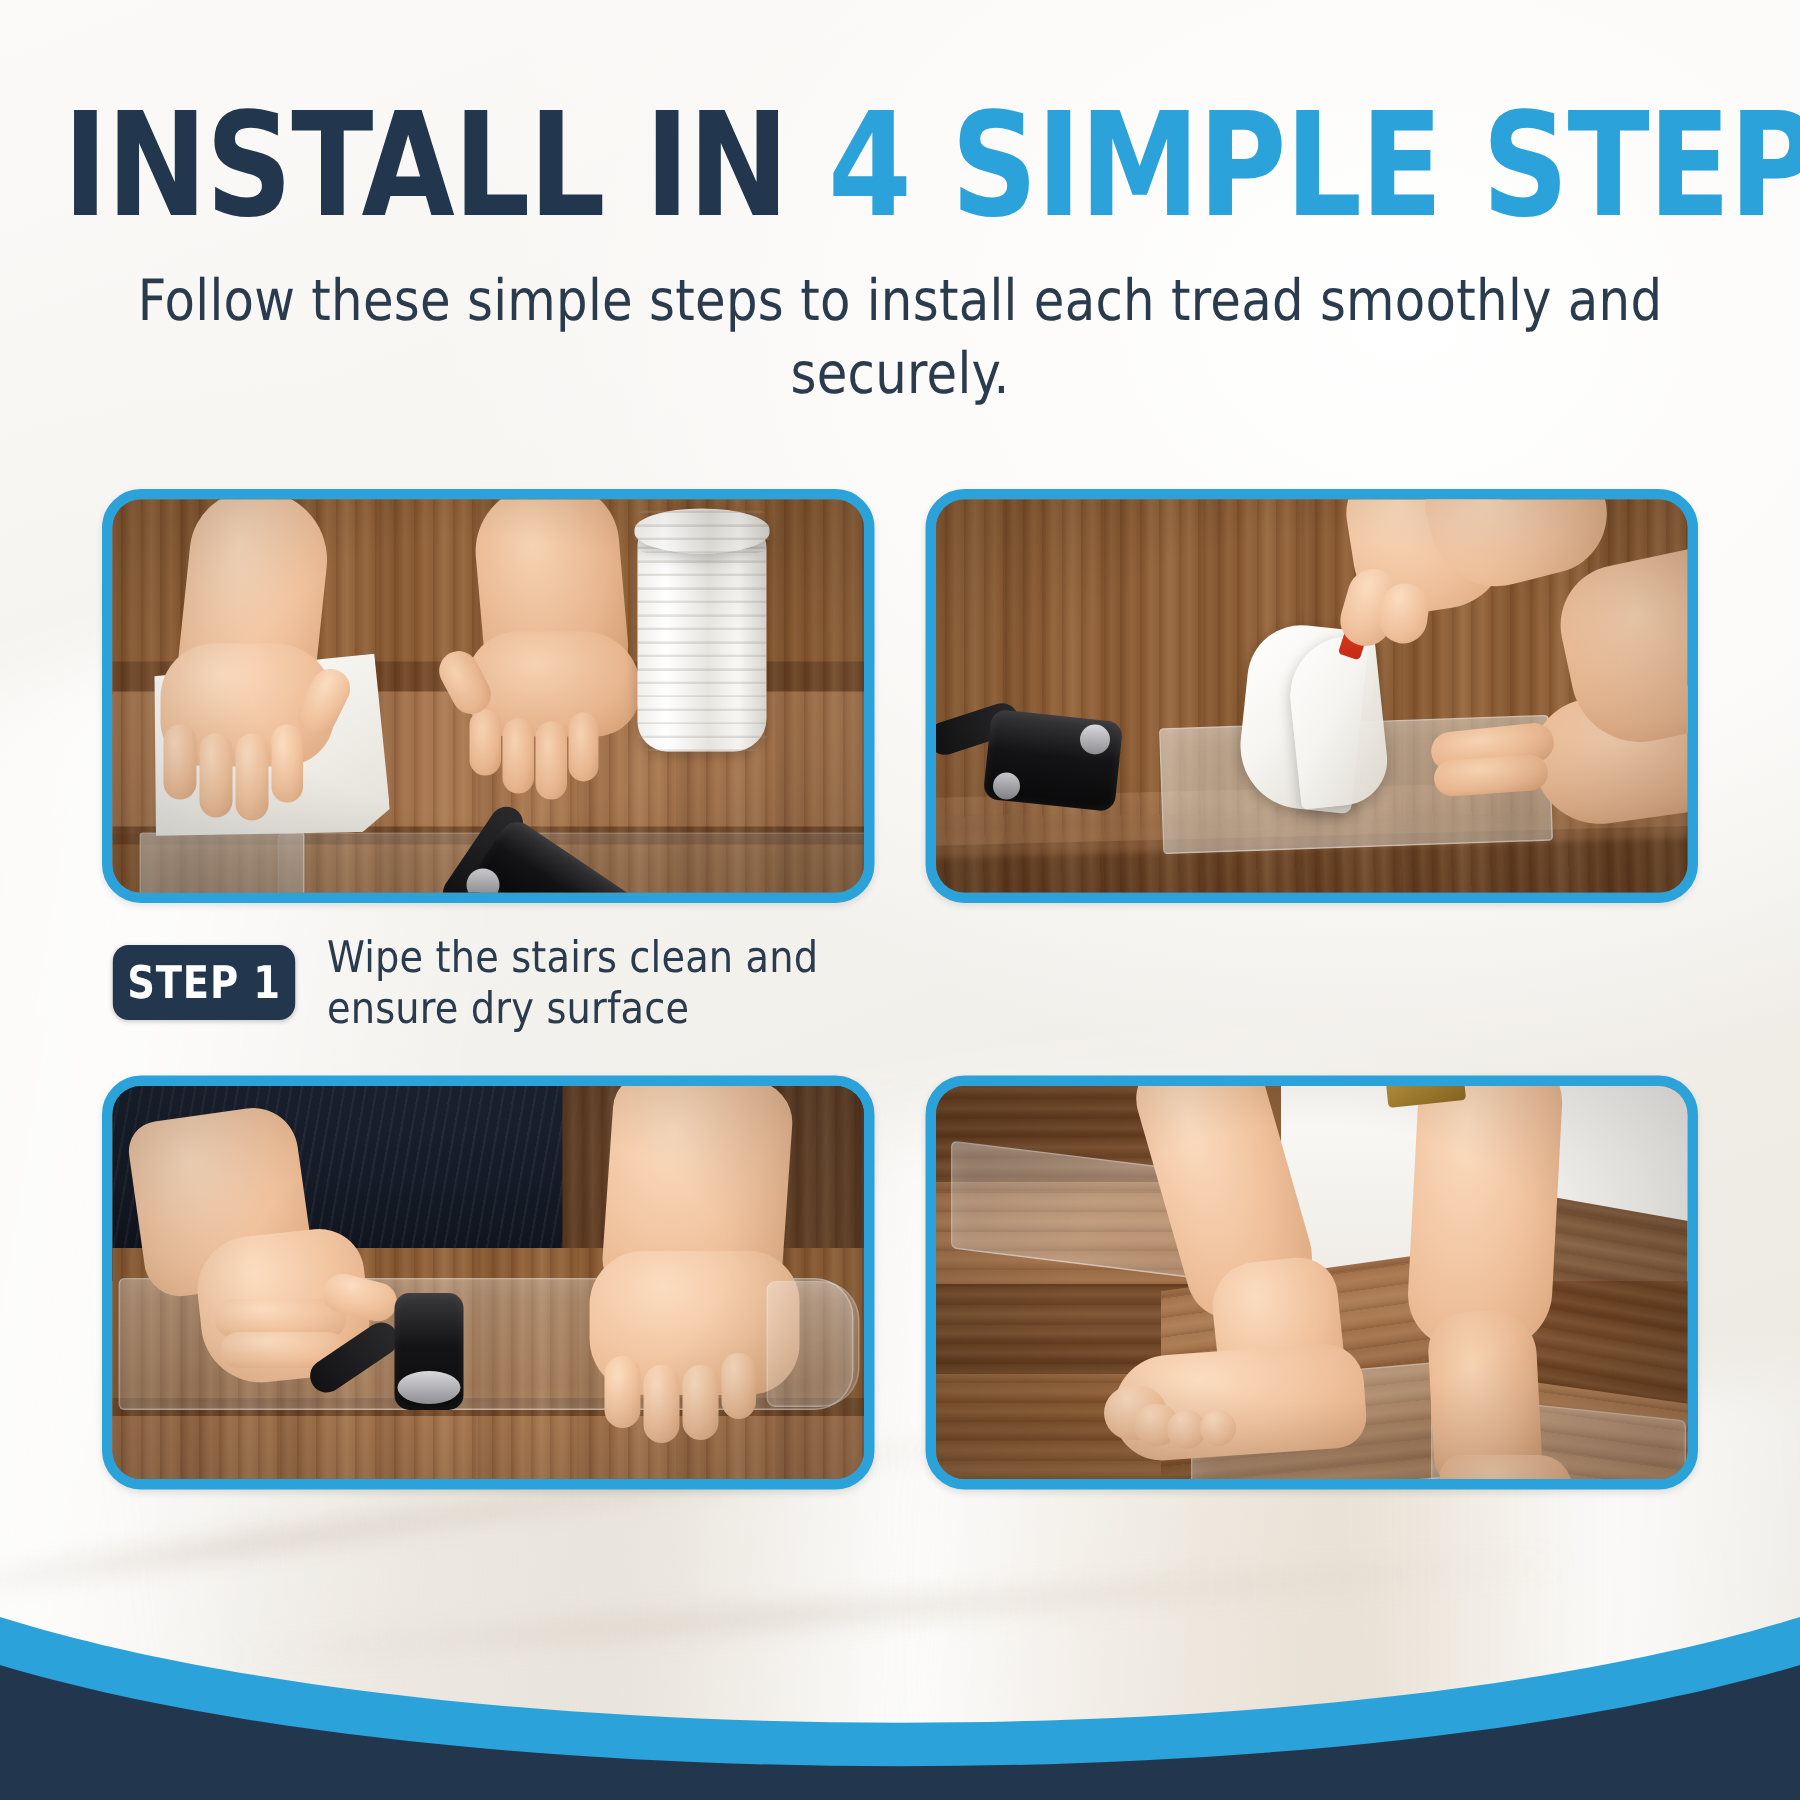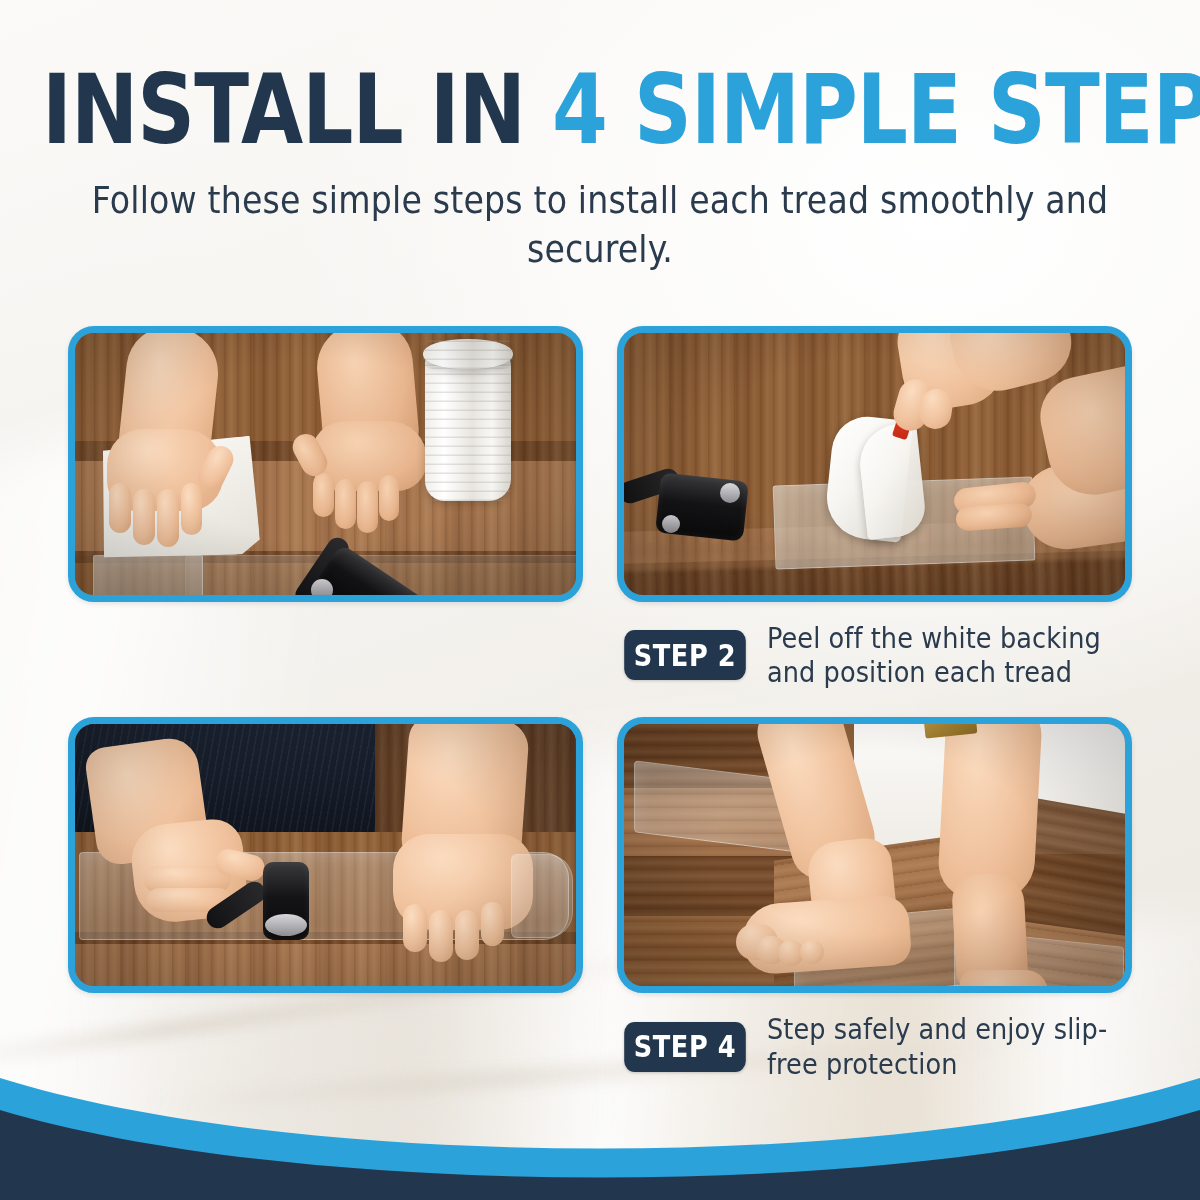--- a/index.html
+++ b/index.html
@@ -309,20 +309,24 @@
             <div class="roller-handle" style="left:236px; top:200px; width:22px; height:78px; transform:rotate(34deg); border-radius:11px;"></div>
             <div class="roller-drum" style="left:244px; top:236px; width:106px; height:48px; transform:rotate(34deg); border-radius:12px;"></div>
             <div class="roller-cap" style="left:236px; top:246px; width:22px; height:22px;"></div>
 
             <div class="roll-stack" style="left:350px; top:16px; width:86px; height:152px; border-radius:14px 16px 22px 20px;"></div>
             <div class="roll-stack" style="left:348px; top:6px; width:90px; height:30px; border-radius:45px/14px;"></div>
 
             <div class="vign"></div>
           </div>
         </div>
+        <div class="caption">
+          <div class="badge">STEP 1</div>
+          <div class="cap-text">Wipe the stairs clean and ensure dry surface</div>
+        </div>
       </div>
 
       <div class="cell">
         <div class="photo">
           <div class="scene">
             <div class="wood mid" style="left:-20px; top:-20px; width:560px; height:230px;"></div>
             <div class="wood light" style="left:-20px; top:192px; width:560px; height:34px; opacity:.75; transform:rotate(-1.5deg);"></div>
             <div class="wood dark" style="left:-20px; top:224px; width:560px; height:70px; transform:rotate(-1.5deg);"></div>
             <div class="wood light" style="left:-20px; top:216px; width:560px; height:16px; opacity:.55; transform:rotate(-1.5deg); filter:blur(2px);"></div>
 
@@ -343,24 +347,20 @@
             <div class="skin dim" style="left:330px; top:152px; width:82px; height:26px; border-radius:13px; transform:rotate(-6deg);"></div>
             <div class="skin dim" style="left:332px; top:172px; width:76px; height:24px; border-radius:12px; transform:rotate(-4deg);"></div>
 
             <div class="roller-handle" style="left:14px; top:122px; width:22px; height:62px; transform:rotate(72deg); border-radius:11px;"></div>
             <div class="roller-drum" style="left:34px; top:144px; width:88px; height:60px; border-radius:10px; transform:rotate(6deg);"></div>
             <div class="roller-cap" style="left:96px; top:150px; width:20px; height:20px;"></div>
             <div class="roller-cap" style="left:38px; top:182px; width:18px; height:18px;"></div>
 
             <div class="vign"></div>
           </div>
-        </div>
-        <div class="caption">
-          <div class="badge">STEP 2</div>
-          <div class="cap-text">Peel off the white backing and position each tread</div>
         </div>
       </div>
 
     </div>
 
     <div class="row">
 
       <div class="cell">
         <div class="photo">
           <div class="scene">
@@ -424,24 +424,20 @@
             <div class="skin" style="left:112px; top:200px; width:42px; height:36px; border-radius:18px;"></div>
             <div class="skin" style="left:132px; top:212px; width:30px; height:28px; border-radius:14px;"></div>
             <div class="skin" style="left:154px; top:216px; width:26px; height:26px; border-radius:13px;"></div>
             <div class="skin" style="left:176px; top:216px; width:24px; height:24px; border-radius:12px;"></div>
 
             <div style="position:absolute; left:300px; top:-18px; width:52px; height:30px; background:linear-gradient(160deg,#c9a24a,#8c6a22); border-radius:3px; transform:rotate(-6deg);"></div>
 
             <div class="vign"></div>
           </div>
         </div>
-        <div class="caption">
-          <div class="badge">STEP 4</div>
-          <div class="cap-text">Step safely and enjoy slip-free protection</div>
-        </div>
       </div>
 
     </div>
   </div>
 
   <div class="footer-wrap">
     <svg viewBox="0 0 1200 140" preserveAspectRatio="none">
       <path d="M0,18 C300,112 900,112 1200,18 L1200,140 L0,140 Z" fill="#2ba3da"></path>
       <path d="M0,50 C300,140 900,140 1200,50 L1200,140 L0,140 Z" fill="#22374d"></path>
     </svg>

